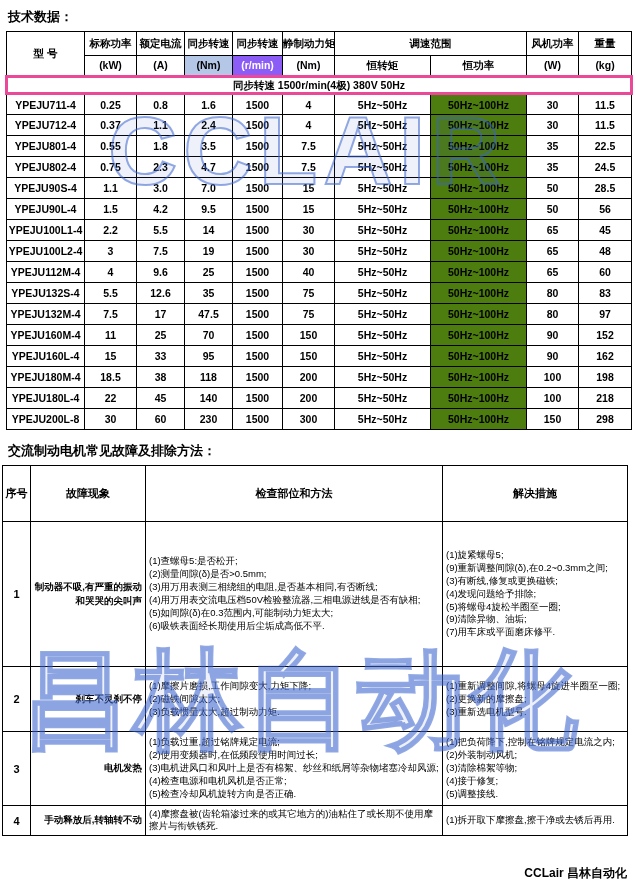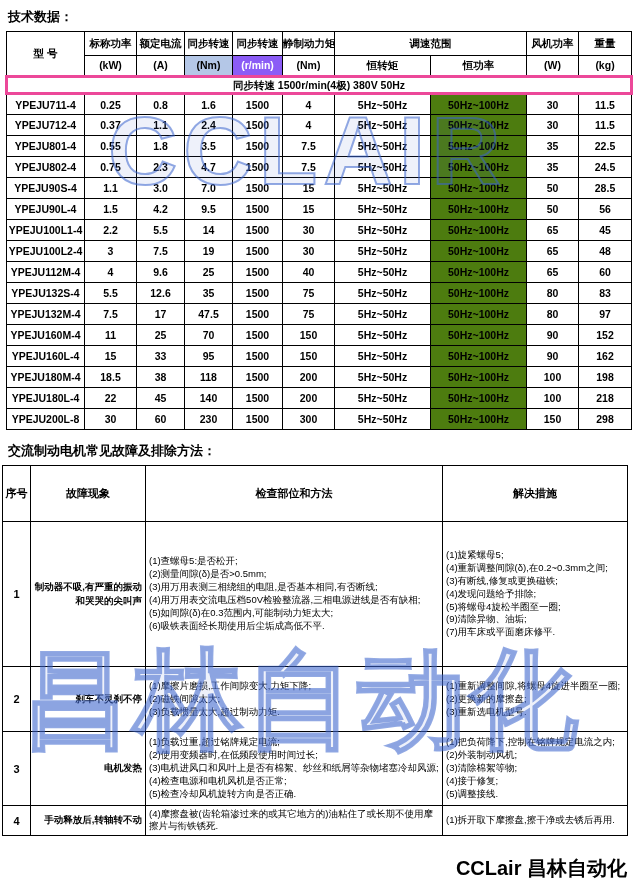--- a/index.html
+++ b/index.html
@@ -37,21 +37,21 @@
   .fault-table tbody tr:nth-child(4) { height:30px; }
 
   
   .watermark { position:absolute; font-weight:bold; pointer-events:none; white-space:nowrap;
                color:rgba(58,100,205,0.10); -webkit-text-stroke:2px rgba(58,100,205,0.65);
                opacity:0.85; z-index:5; }
   .wm1 { top:96px; left:108px; font-size:96px; letter-spacing:6px; }
   .wm2 { top:628px; left:22px; font-size:108px; letter-spacing:4px; }
 
   
-  .footer-brand { position:absolute; right:8px; bottom:8px; font-size:20px; font-weight:bold; }
+  .footer-brand { position:absolute; right:8px; bottom:8px; font-size:12px; font-weight:bold; }
 </style>
 </head>
 <body>
 
 <div class="page">
 
   <div class="watermark wm2">昌林自动化</div>
   <div class="watermark wm1">CCLAIR</div>
 
   <h1 class="section-title">技术数据：</h1>
@@ -316,21 +316,21 @@
           <td class="col-ck">
             <div>(1)查螺母5:是否松开;</div>
             <div>(2)测量间隙(δ)是否&gt;0.5mm;</div>
             <div>(3)用万用表测三相绕组的电阻,是否基本相同,有否断线;</div>
             <div>(4)用万用表交流电压档50V检验整流器,三相电源进线是否有缺相;</div>
             <div>(5)如间隙(δ)在0.3范围内,可能制动力矩太大;</div>
             <div>(6)吸铁表面经长期使用后尘垢成高低不平.</div>
           </td>
           <td class="col-so">
             <div>(1)旋紧螺母5;</div>
-            <div>(4)重新调整间隙(δ),在0.2~0.3mm之间;</div>
+            <div>(9)重新调整间隙(δ),在0.2~0.3mm之间;</div>
             <div>(3)有断线,修复或更换磁铁;</div>
             <div>(4)发现问题给予排除;</div>
             <div>(5)将螺母4旋松半圈至一圈;</div>
             <div>(9)清除异物、油垢;</div>
             <div>(7)用车床或平面磨床修平.</div>
           </td>
         </tr>
         <tr>
           <td class="col-no">2</td>
           <td class="col-ph">刹车不灵刹不停</td>

